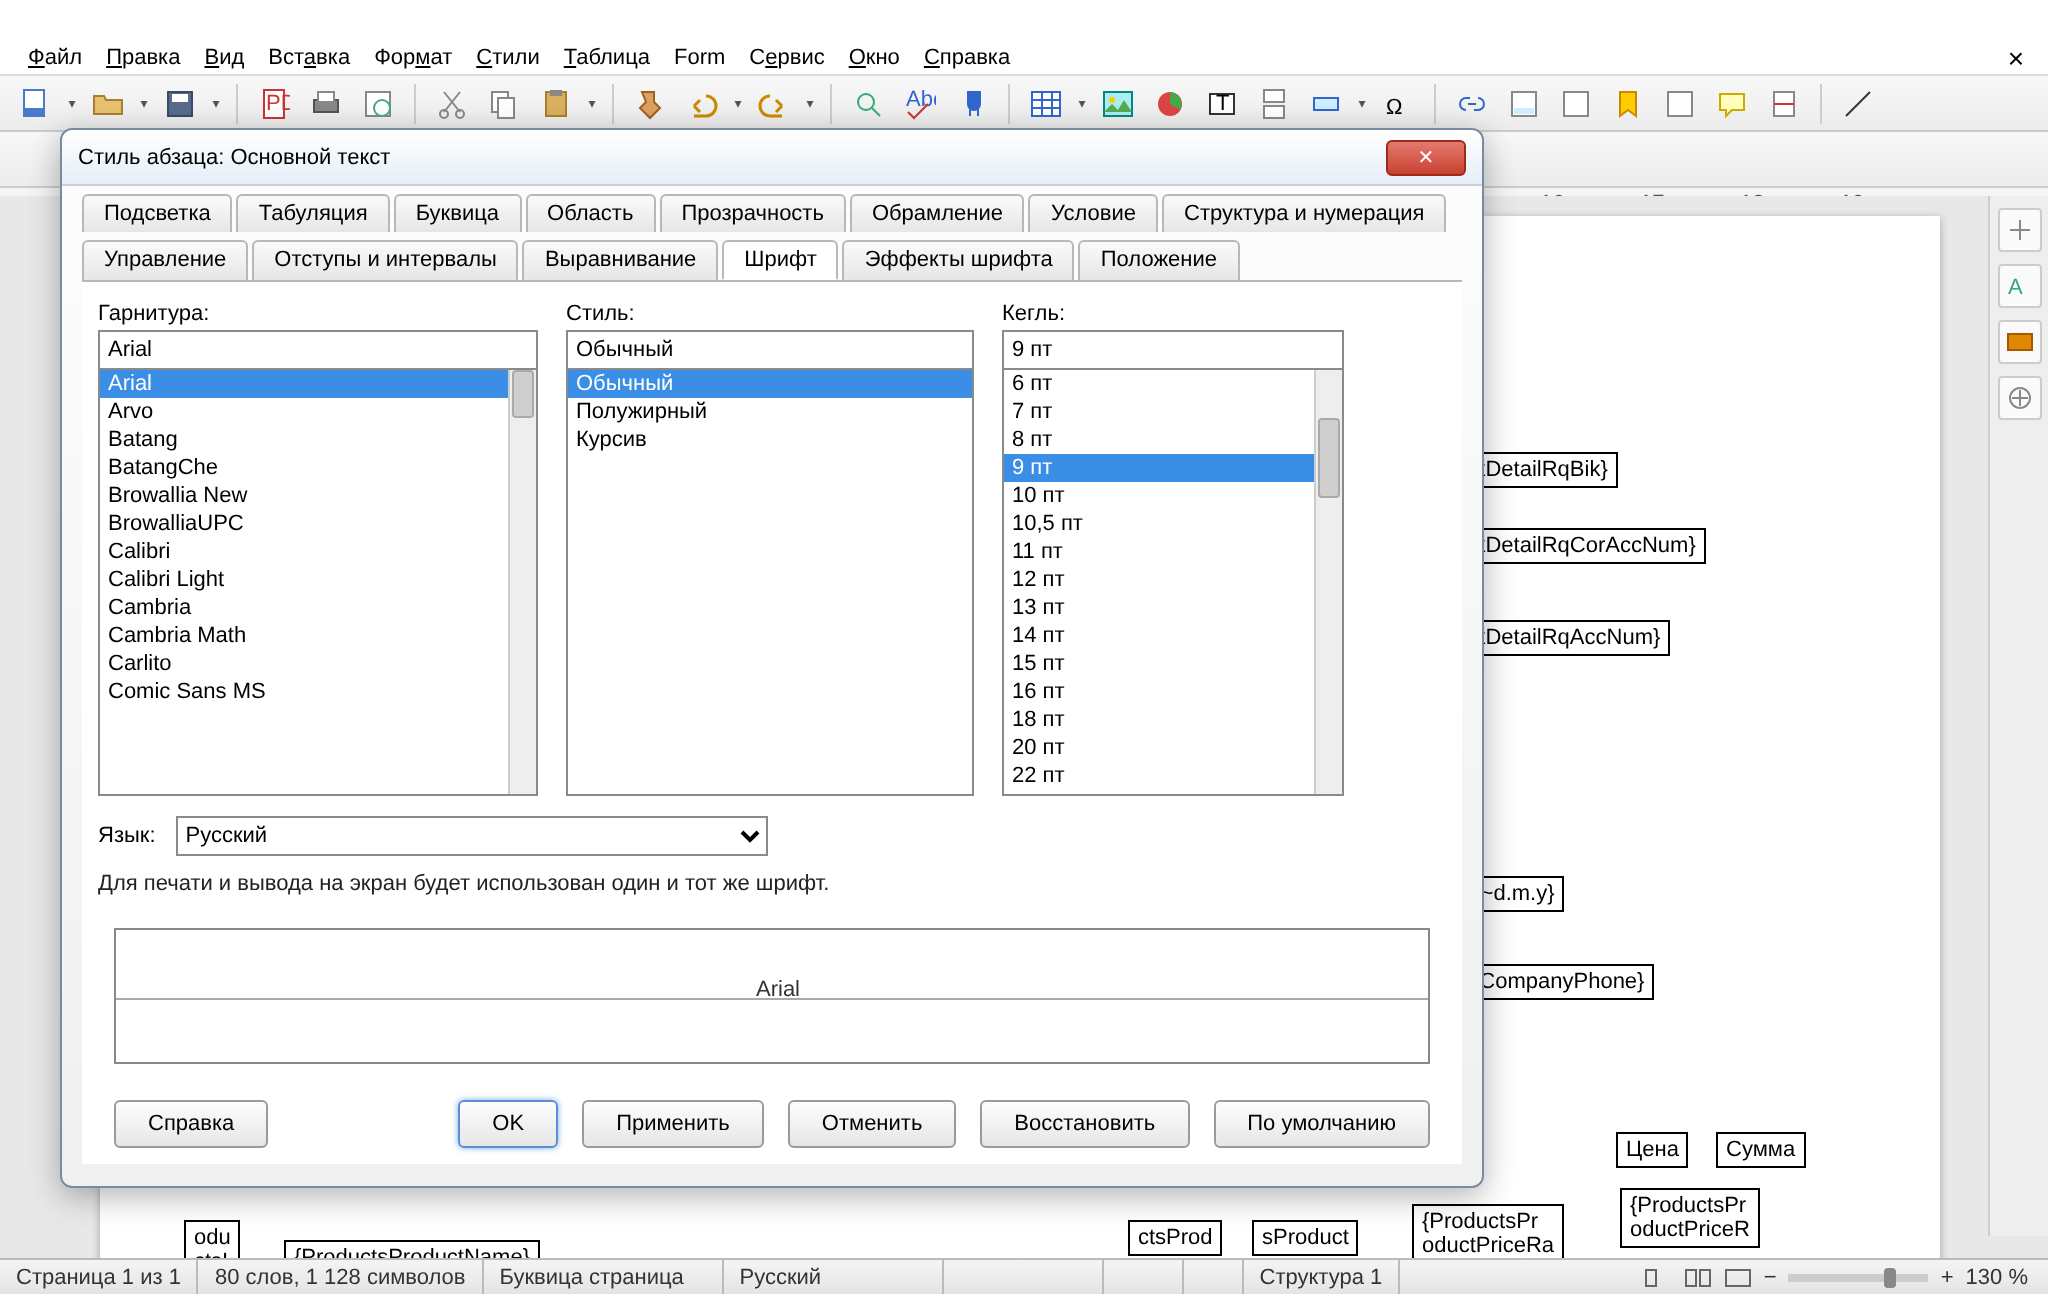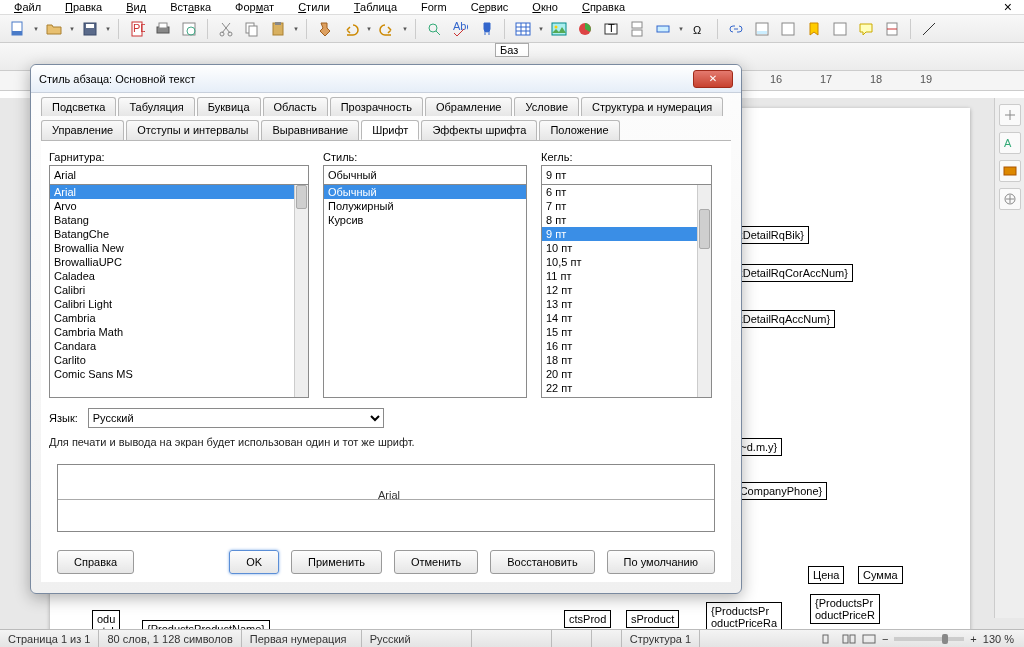--- a/index.html
+++ b/index.html
@@ -1,19 +1,19 @@
 <!DOCTYPE html>
 <html><head>
 <meta charset="utf-8">
 <style>
 * { margin: 0; padding: 0; box-sizing: border-box; font-family: "Segoe UI", Tahoma, sans-serif; font-size: 11px; }
 body { width: 1024px; height: 647px; background: #fff; overflow: hidden; position: relative; }
 
 
-.menubar { height: 15px; background: #fff; display: flex; align-items: center; padding: 0 8px; gap: 12px; border-bottom: 1px solid #ddd; }
+.menubar { height: 38px; background: #fff; display: flex; align-items: flex-end; padding: 0 8px; gap: 0; border-bottom: 1px solid #ddd; }
 .menubar .item { padding: 2px 6px; cursor: default; }
 .menubar .item .u { text-decoration: underline; }
 .menubar .close-x { margin-left: auto; font-size: 14px; padding: 0 4px; cursor: pointer; }
 
 
 .toolbar { height: 28px; background: linear-gradient(#f8f8f8, #ececec); border-bottom: 1px solid #ccc; display: flex; align-items: center; padding: 0 6px; gap: 2px; }
 .tbtn { width: 24px; height: 22px; border: 1px solid transparent; border-radius: 2px; display: flex; align-items: center; justify-content: center; cursor: pointer; }
 .tbtn svg { width: 16px; height: 16px; }
 .sep { width: 1px; height: 20px; background: #ccc; margin: 0 4px; }
 .drop { width: 8px; display: flex; align-items: center; justify-content: center; }
@@ -378,21 +378,21 @@
       <svg width="14" height="14">
         <circle cx="7" cy="7" r="5" fill="none" stroke="#888"></circle>
         <path d="M7 3v8M3 7h8" stroke="#888"></path>
       </svg>
     </div>
 </div>
 
 <div class="status">
   <div class="cell">Страница 1 из 1</div>
   <div class="cell">80 слов, 1 128 символов</div>
-  <div class="cell" style="width:120px">Первая нумерация</div>
+  <div class="cell" style="width:120px">Буквица страница</div>
   <div class="cell" style="width:110px">Русский</div>
   <div class="cell" style="width:80px"></div>
   <div class="cell" style="width:40px"></div>
   <div class="cell" style="width:30px"></div>
   <div class="cell">Структура 1</div>
   <div class="zoom">
     <svg width="14" height="10">
         <rect x="1" y="1" width="5" height="8" fill="none" stroke="#666"></rect>
       </svg>
     <svg width="14" height="10">
@@ -432,36 +432,34 @@
       <div class="tab">Отступы и интервалы</div>
       <div class="tab">Выравнивание</div>
       <div class="tab active">Шрифт</div>
       <div class="tab">Эффекты шрифта</div>
       <div class="tab">Положение</div>
     </div>
 
   <div class="tab-body">
 
     <div class="font-cols">
-      <div class="fcol" style="width:260px">
+      <div class="fcol" style="width:220px">
         <label>Гарнитура:</label>
         <input value="Arial" style="">
         <div class="listbox" id="famlist">
           <div class="opt sel">Arial</div>
             <div class="opt">Arvo</div>
             <div class="opt">Batang</div>
             <div class="opt">BatangChe</div>
             <div class="opt">Browallia New</div>
             <div class="opt">BrowalliaUPC</div>
-            <div class="opt">Caladea</div>
             <div class="opt">Calibri</div>
             <div class="opt">Calibri Light</div>
             <div class="opt">Cambria</div>
             <div class="opt">Cambria Math</div>
-            <div class="opt">Candara</div>
             <div class="opt">Carlito</div>
             <div class="opt">Comic Sans MS</div>
             <div class="sb">
               <div class="th" style="top:0;height:24px"></div>
             </div>
         </div>
       </div>
 
       <div class="fcol" style="width:204px">
         <label>Стиль:</label>

